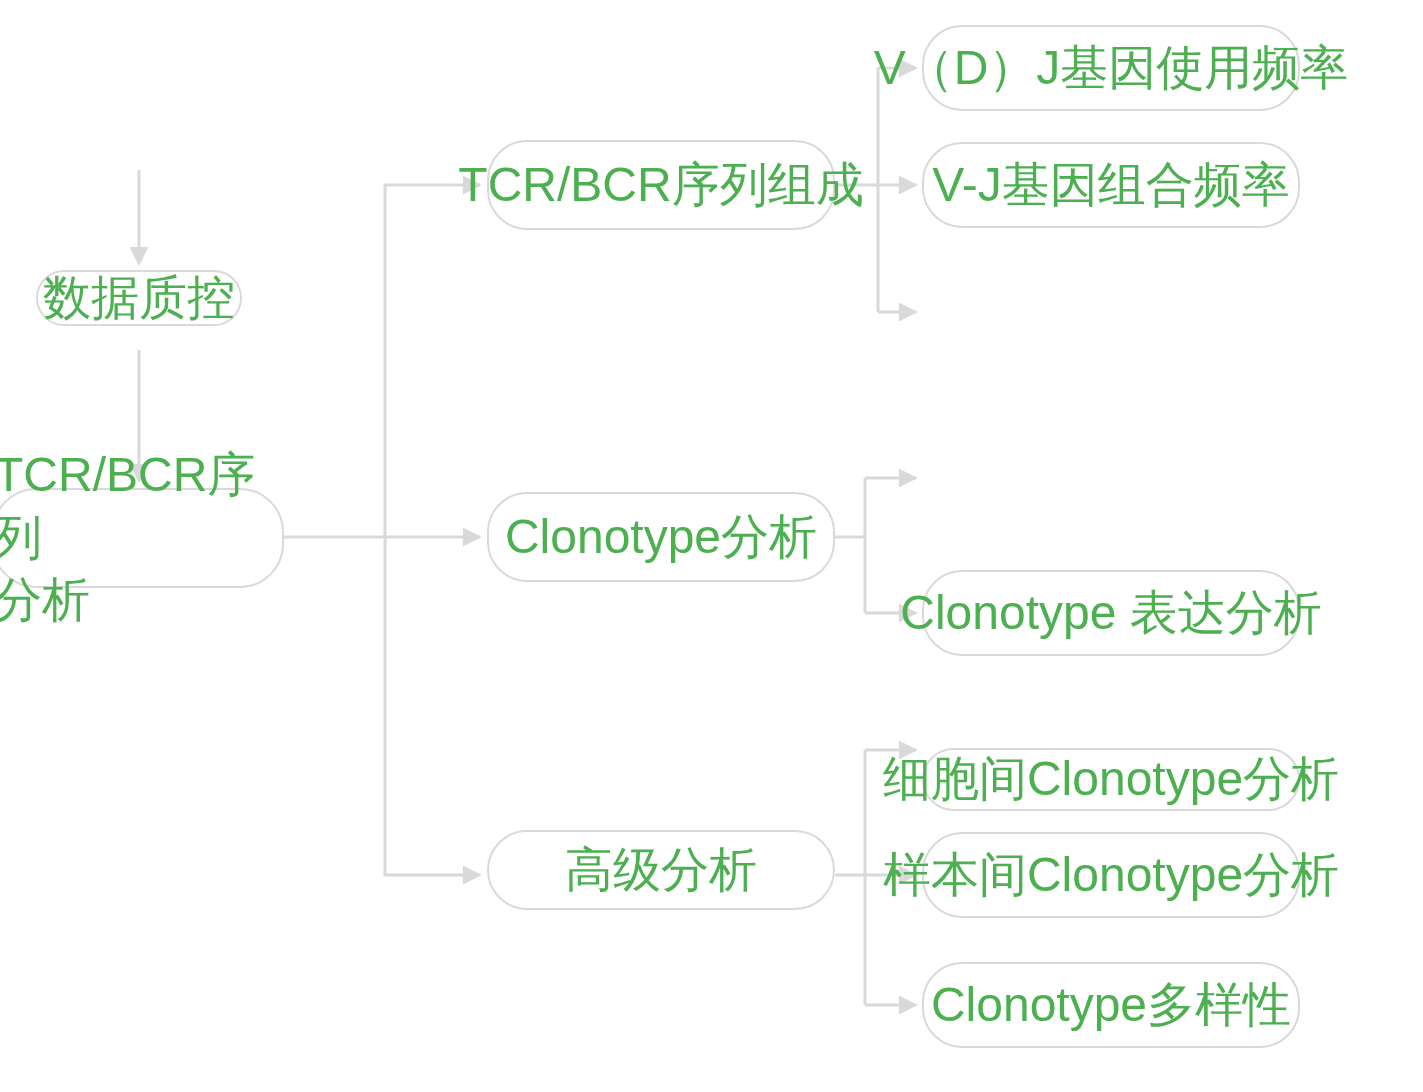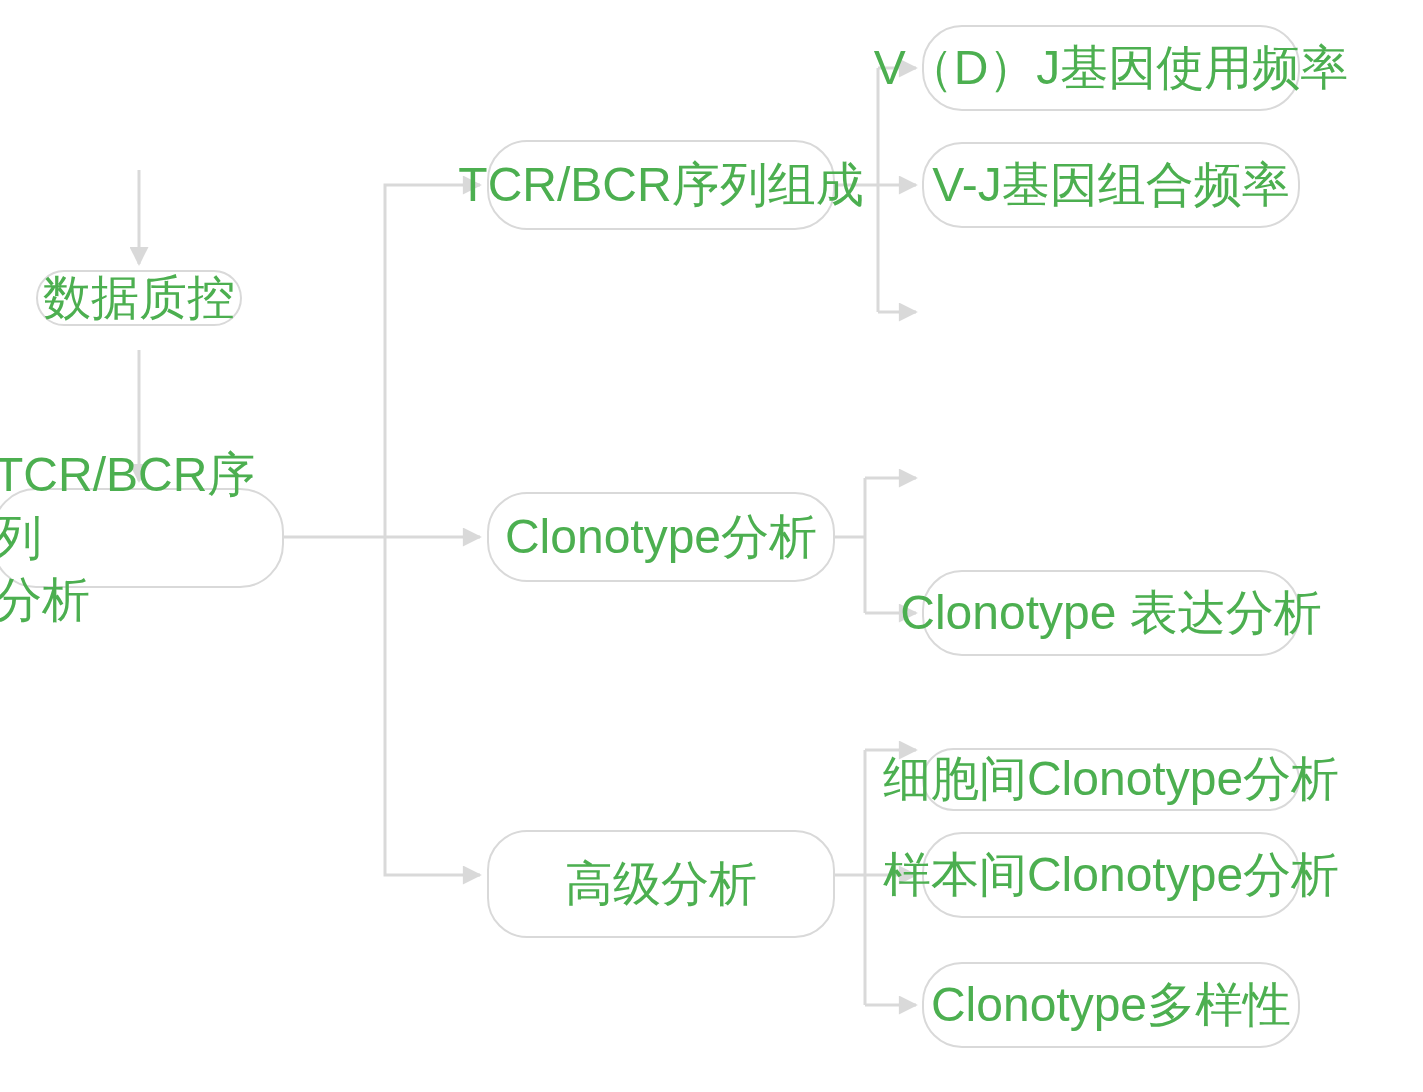--- a/index.html
+++ b/index.html
@@ -73,21 +73,21 @@
 
   <div class="node" style="left:36px;top:270px;width:206px;height:56px;">数据质控</div>
 
   <div class="node node--multiline" style="left:-8px;top:488px;width:292px;height:100px;">TCR/BCR序列
 分析</div>
 
   <div class="node" style="left:487px;top:140px;width:348px;height:90px;">TCR/BCR序列组成</div>
 
   <div class="node" style="left:487px;top:492px;width:348px;height:90px;">Clonotype分析</div>
 
-  <div class="node" style="left:487px;top:830px;width:348px;height:108px;">高级分析</div>
+  <div class="node" style="left:487px;top:830px;width:348px;height:80px;">高级分析</div>
 
   <div class="node" style="left:922px;top:25px;width:378px;height:86px;">V（D）J基因使用频率</div>
 
   <div class="node" style="left:922px;top:142px;width:378px;height:86px;">V-J基因组合频率</div>
 
 
 
   <div class="node" style="left:922px;top:570px;width:378px;height:86px;">Clonotype 表达分析</div>
 
   <div class="node" style="left:922px;top:707px;width:378px;height:63px;margin-top:41px;">细胞间Clonotype分析</div>

